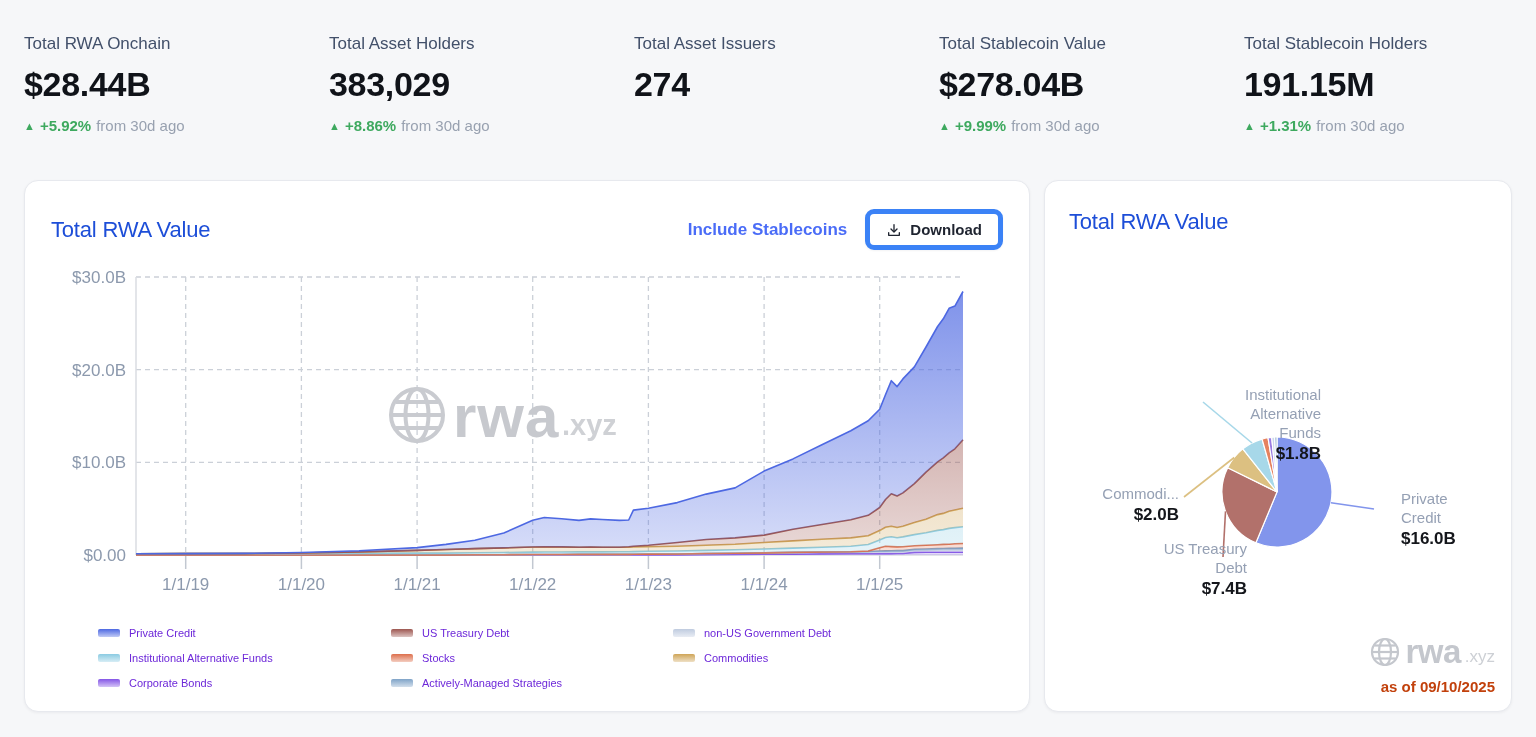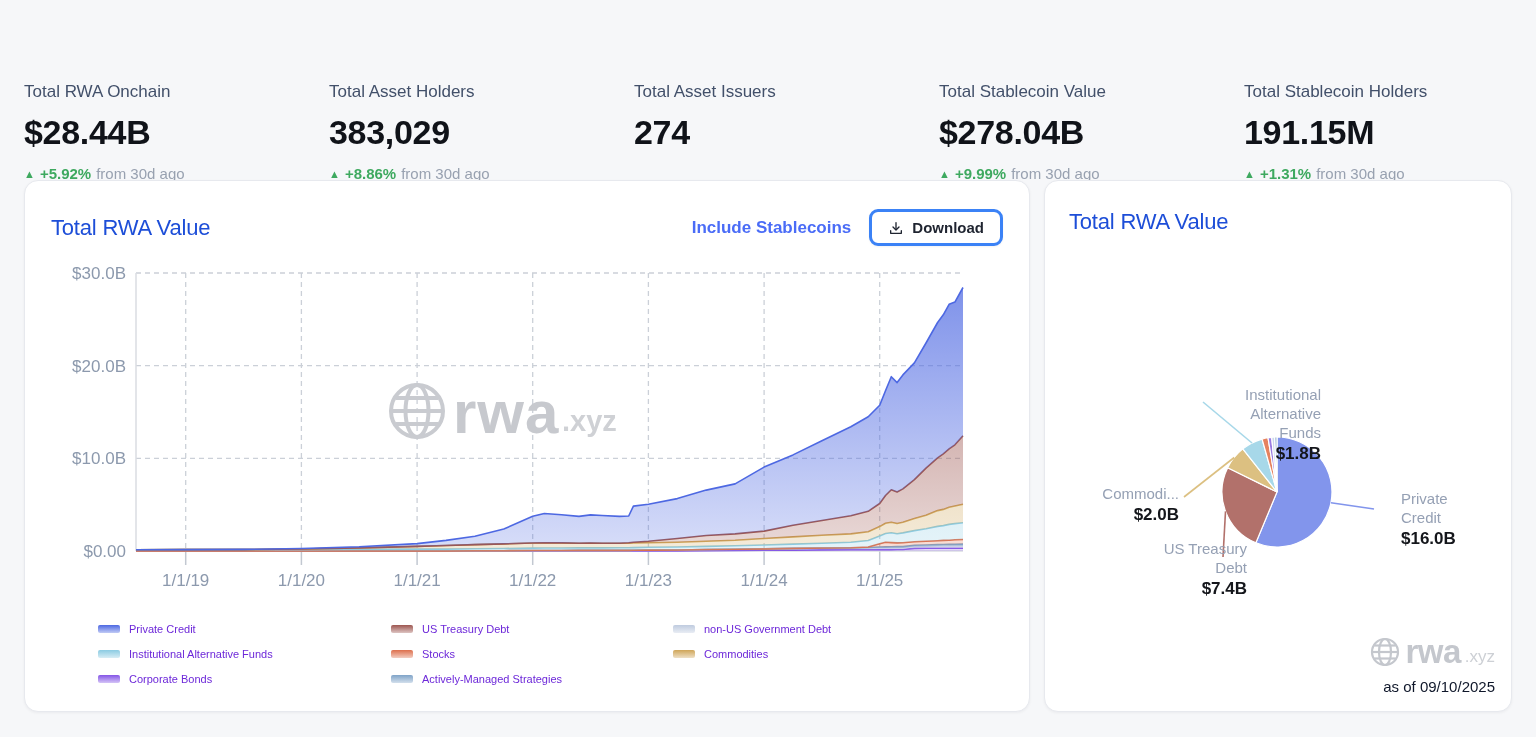--- a/index.html
+++ b/index.html
@@ -6,21 +6,21 @@
   html,body { width:1536px; height:737px; }
   body {
     position:relative;
     background:#f6f7f9;
     font-family:"Liberation Sans", sans-serif;
     color:#12141a;
     overflow:hidden;
   }
   
   .stats-row { position:absolute; top:34px; left:24px; display:flex; }
-  .stat { width:305px;margin-top:48px; }
+  .stat { width:305px; }
   .stat-label { font-size:17px; color:#42506a; }
   .stat-value { margin-top:11px; font-size:34px; font-weight:700; color:#101319; letter-spacing:-0.3px; }
   .stat-change { margin-top:13px; font-size:15px; display:flex; align-items:center; }
   .up-icon { color:#3ea95f; font-size:11px; margin-right:5px; }
   .pct { color:#3ea95f; font-weight:700; margin-right:5px; }
   .chg-suffix { color:#98a1b0; }
   
   .card {
     position:absolute; top:180px; height:532px;
     background:#ffffff; border:1px solid #e7e9ee; border-radius:14px;
@@ -29,21 +29,21 @@
   .card-left { left:24px; width:1006px; }
   .card-right { left:1044px; width:468px; }
   .card-header { display:flex; align-items:center; padding:28px 26px 0 26px; }
   .card-title { font-size:22px; font-weight:400; color:#1d4ed8; letter-spacing:-0.2px; }
   .header-spacer { flex:1; }
   .link {
     font-size:17px; font-weight:600; color:#4a6cf7; cursor:pointer; margin-right:18px; text-decoration:none;
   }
   .download-btn {
     display:flex; align-items:center; gap:8px;
-    background:#fff; border:3px solid #3b82f6; border-radius:9px;
+    background:#fff; border:5px solid #3b82f6; border-radius:9px;
     padding:7px 16px; font-size:15px; font-weight:600; color:#1f2430;
     font-family:"Liberation Sans", sans-serif; cursor:pointer;
     box-shadow:0 1px 2px rgba(16,24,40,0.05);
   }
   #area-chart { display:block; margin-top:18px; }
   
   .legend {
     margin:7px 0 0 73px;
     display:grid; grid-template-columns:293px 282px auto;
     grid-template-rows:repeat(3, 25px); grid-auto-flow:column;
@@ -56,21 +56,21 @@
   .pie-label .pl-value { font-size:17px; font-weight:700; color:#14161b; margin-top:2px; }
   .pl-right { text-align:right; }
   .pl-inst-alt { top:204px; right:190px; }
   .pl-commodities { top:303px; right:332px; }
   .pl-treasury { top:358px; right:264px; }
   .pl-private-credit { top:308px; left:356px; text-align:left; }
   .wm-block { position:absolute; right:16px; top:452px; text-align:right; }
   .wm-row { display:flex; align-items:center; justify-content:flex-end; gap:4px; }
   .wm-name { font-size:33px; font-weight:600; color:#c4c7cd; letter-spacing:-0.5px; }
   .wm-suffix { font-size:17px; color:#cdd0d5; align-self:flex-end; padding-bottom:4px; }
-  .as-of { margin-top:7px; font-size:15px; color:#0f172a; }
+  .as-of { margin-top:7px; font-size:15px; color:#c2410c;font-weight:bold; }
 </style>
 </head>
 <body>
 
 <div class="stats-row">
   <div class="stat">
     <div class="stat-label">Total RWA Onchain</div>
     <div class="stat-value">$28.44B</div>
     <div class="stat-change">
       <span class="up-icon">▲</span>

